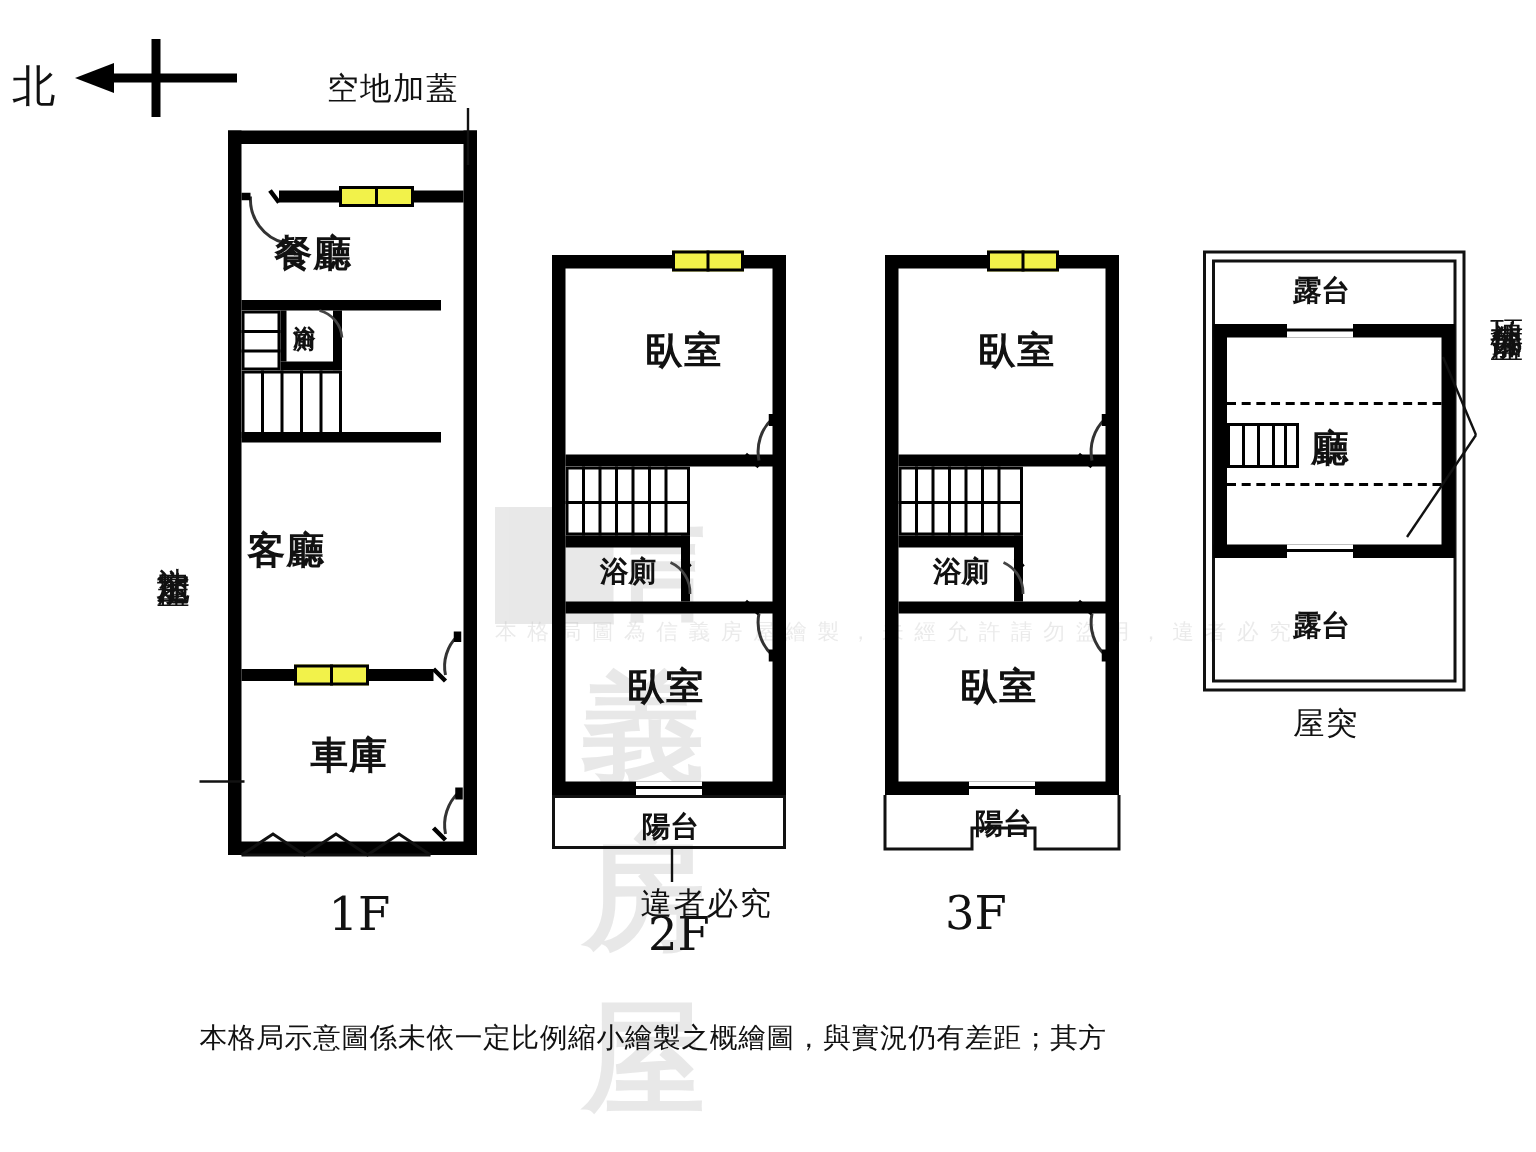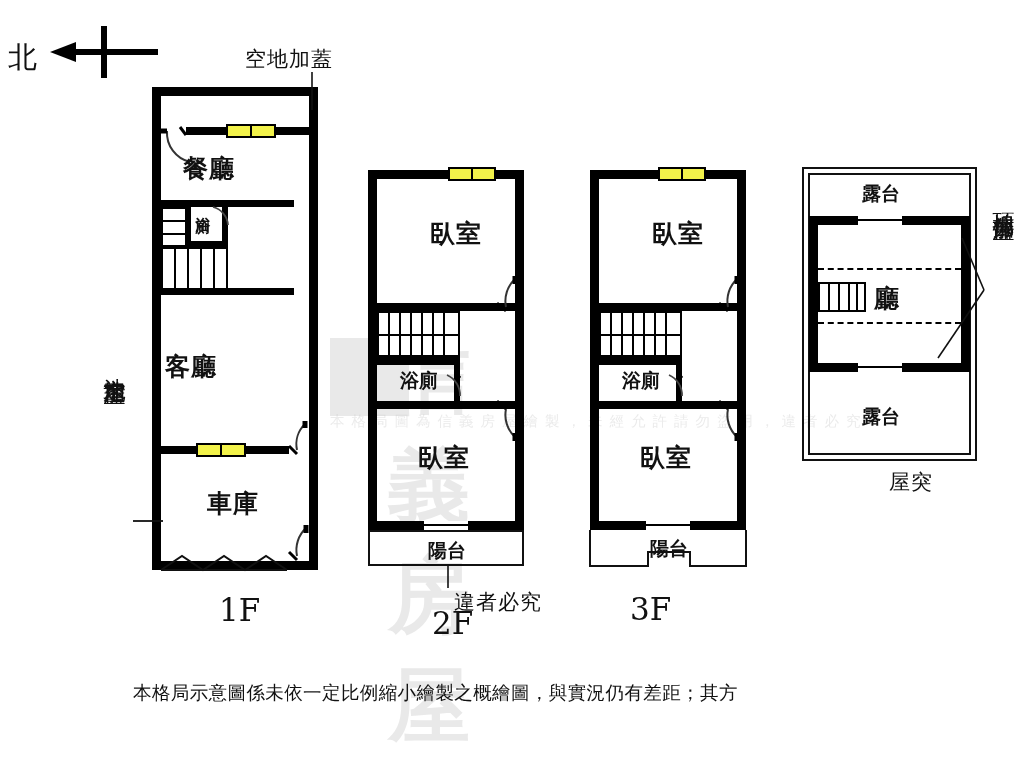--- a/index.html
+++ b/index.html
@@ -9,21 +9,21 @@
     color:#111;
   }
   #stage{position:absolute;left:0;top:0;width:1024px;height:768px;}
   .abs{position:absolute;}
   .wall{background:#000;}
   .thin{background:#000;}
   .txt{position:absolute;white-space:nowrap;font-family:"DejaVu Sans","Liberation Sans",sans-serif;color:#111;}
   .room-label{font-size:25px;font-weight:700;letter-spacing:1px;}
   .room-label-sm{font-size:19px;font-weight:700;letter-spacing:0px;}
   .room-label-xs{font-size:15px;font-weight:700;}
-  .annot{font-size:21px;font-weight:500;letter-spacing:1px;margin-left:27px;}
+  .annot{font-size:21px;font-weight:500;letter-spacing:1px;}
   .annot-v{font-size:22px;font-weight:500;writing-mode:vertical-rl;text-orientation:upright;line-height:1.02;letter-spacing:1px;}
   .floor-label{font-size:31px;font-weight:500;font-family:"DejaVu Serif","Liberation Serif",serif;}
   .north{font-size:29px;font-weight:500;}
   .disc{font-size:18.5px;line-height:1.55;font-family:"DejaVu Serif","Liberation Serif",serif;color:#111;letter-spacing:0.4px;}
   .win{background:#f2f24a;border:2px solid #000;box-sizing:border-box;}
   .winline{position:absolute;background:#000;}
   .balc{border:2px solid #111;box-sizing:border-box;background:transparent;}
   .dash{position:absolute;border-top:2px dashed #000;}
   .wm{position:absolute;pointer-events:none;opacity:.30;}
   .wm-big{font-size:82px;font-weight:800;color:#b6b6b6;letter-spacing:8px;font-family:"DejaVu Sans","Liberation Sans",sans-serif;}

